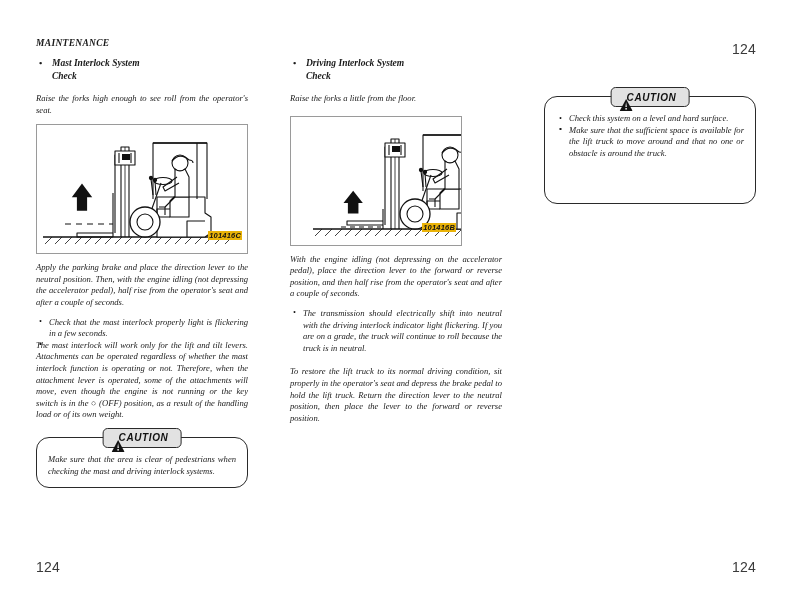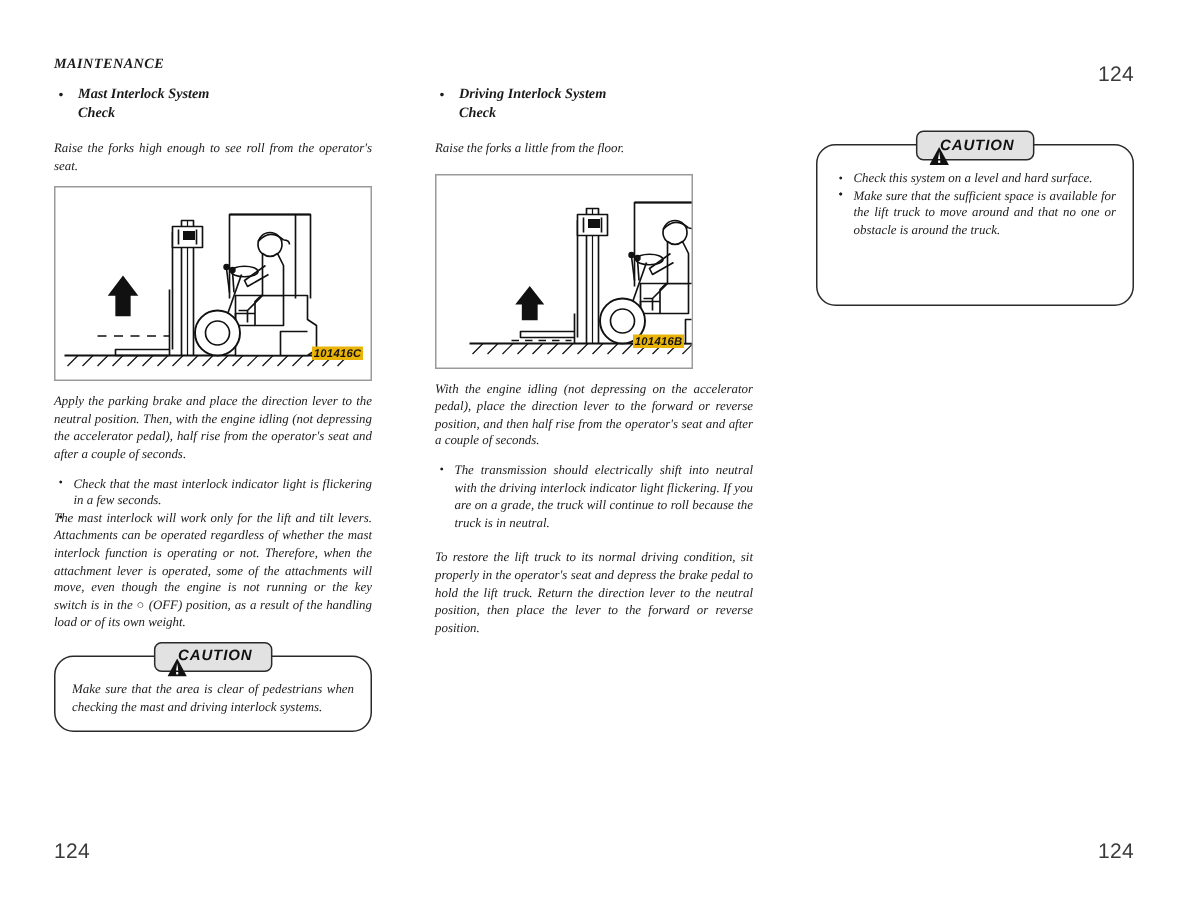--- a/index.html
+++ b/index.html
@@ -273,21 +273,21 @@
 
           <path d="M46 94 L46 78 L40 78 L52 62 L64 78 L58 78 L58 94 Z" fill="#111" stroke="none" transform="translate(-6,-6) scale(0.85) translate(8,14)"></path>
         </g>
       </svg>
       <span class="fig-label">101416C</span>
     </div>
 
     <p class="body">Apply the parking brake and place the direction lever to the neutral position. Then, with the engine idling (not depressing the accelerator pedal), half rise from the operator's seat and after a couple of seconds.</p>
 
     <ul class="blist">
-      <li><span class="bullet">•</span><span>Check that the mast interlock indicator light is flickering in a few seconds.</span></li>
+      <li><span class="bullet">•</span><span>Check that the mast interlock properly light is flickering in a few seconds.</span></li>
       <li><span class="bullet">•</span></li>
       <li><span class="bullet">•</span></li>
     </ul>
 
     <p class="body" style="margin-top:0;">The mast interlock will work only for the lift and tilt levers. Attachments can be operated regardless of whether the mast interlock function is operating or not. Therefore, when the attachment lever is operated, some of the attachments will move, even though the engine is not running or the key switch is in the ○ (OFF) position, as a result of the handling load or of its own weight.</p>
 
     <div class="caution" style="margin-top:16px;">
       <div class="caution-head">
         <span class="tri">
           <svg width="13" height="12" viewBox="0 0 13 12">

